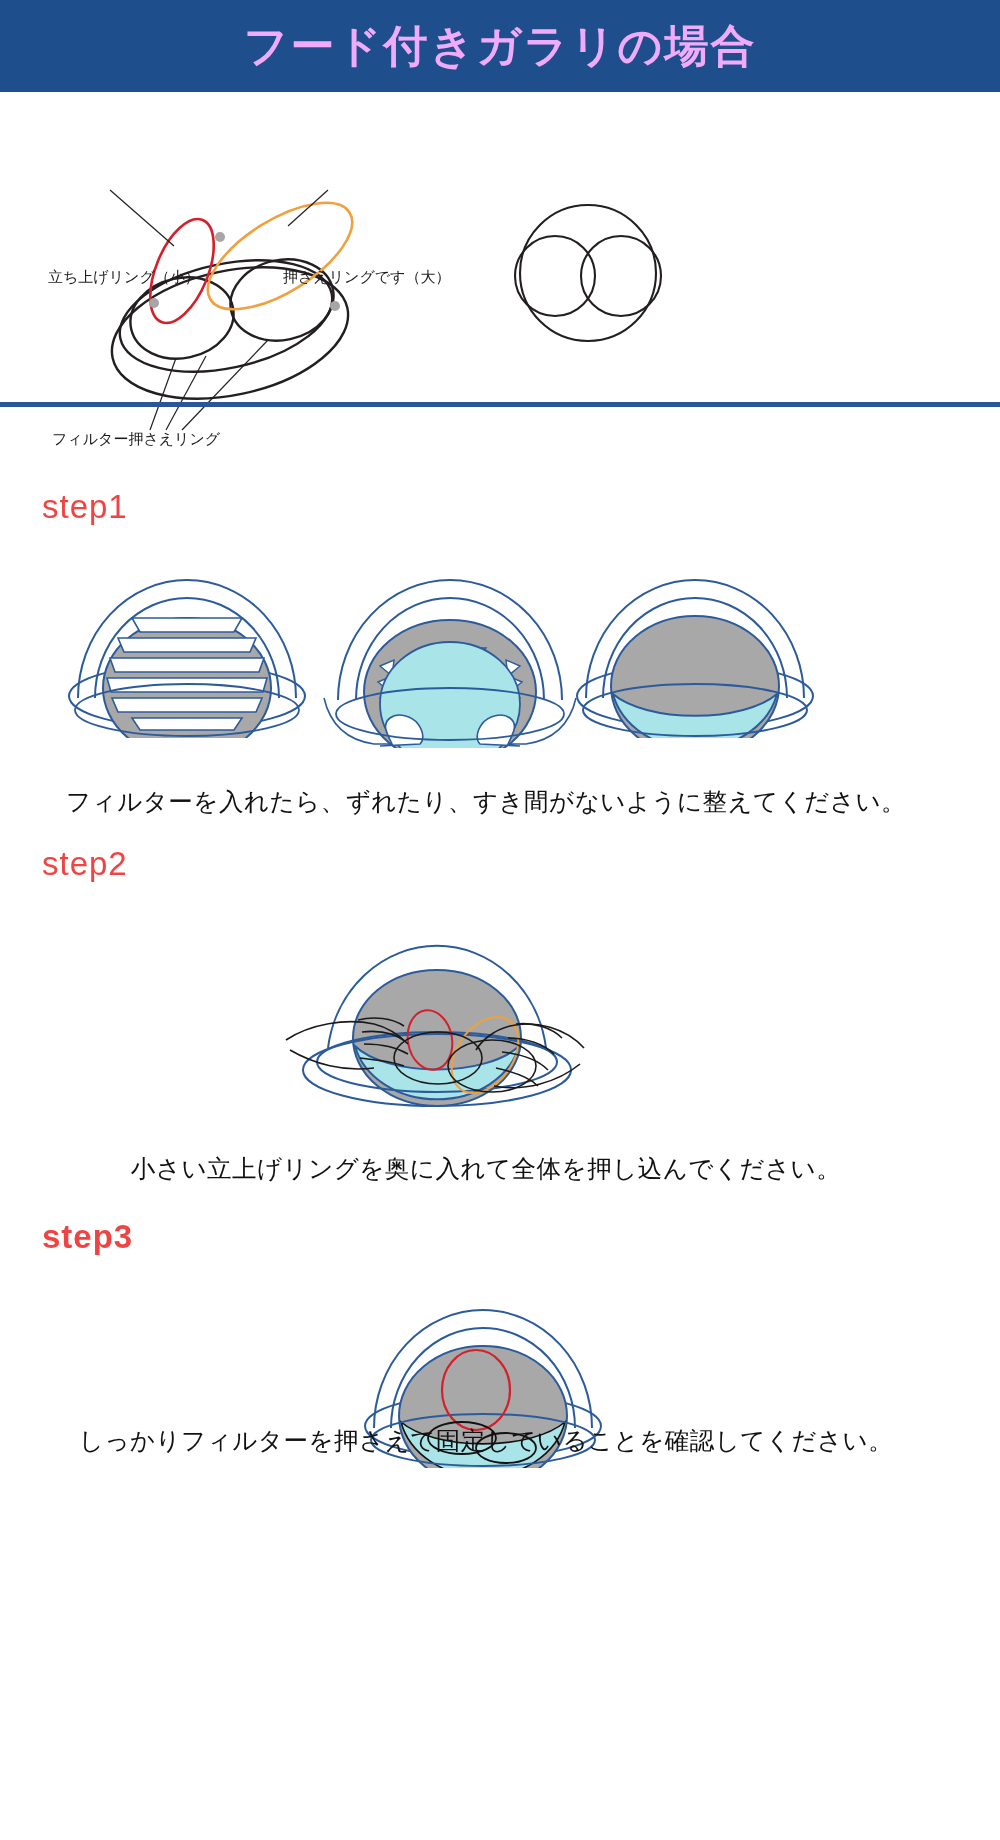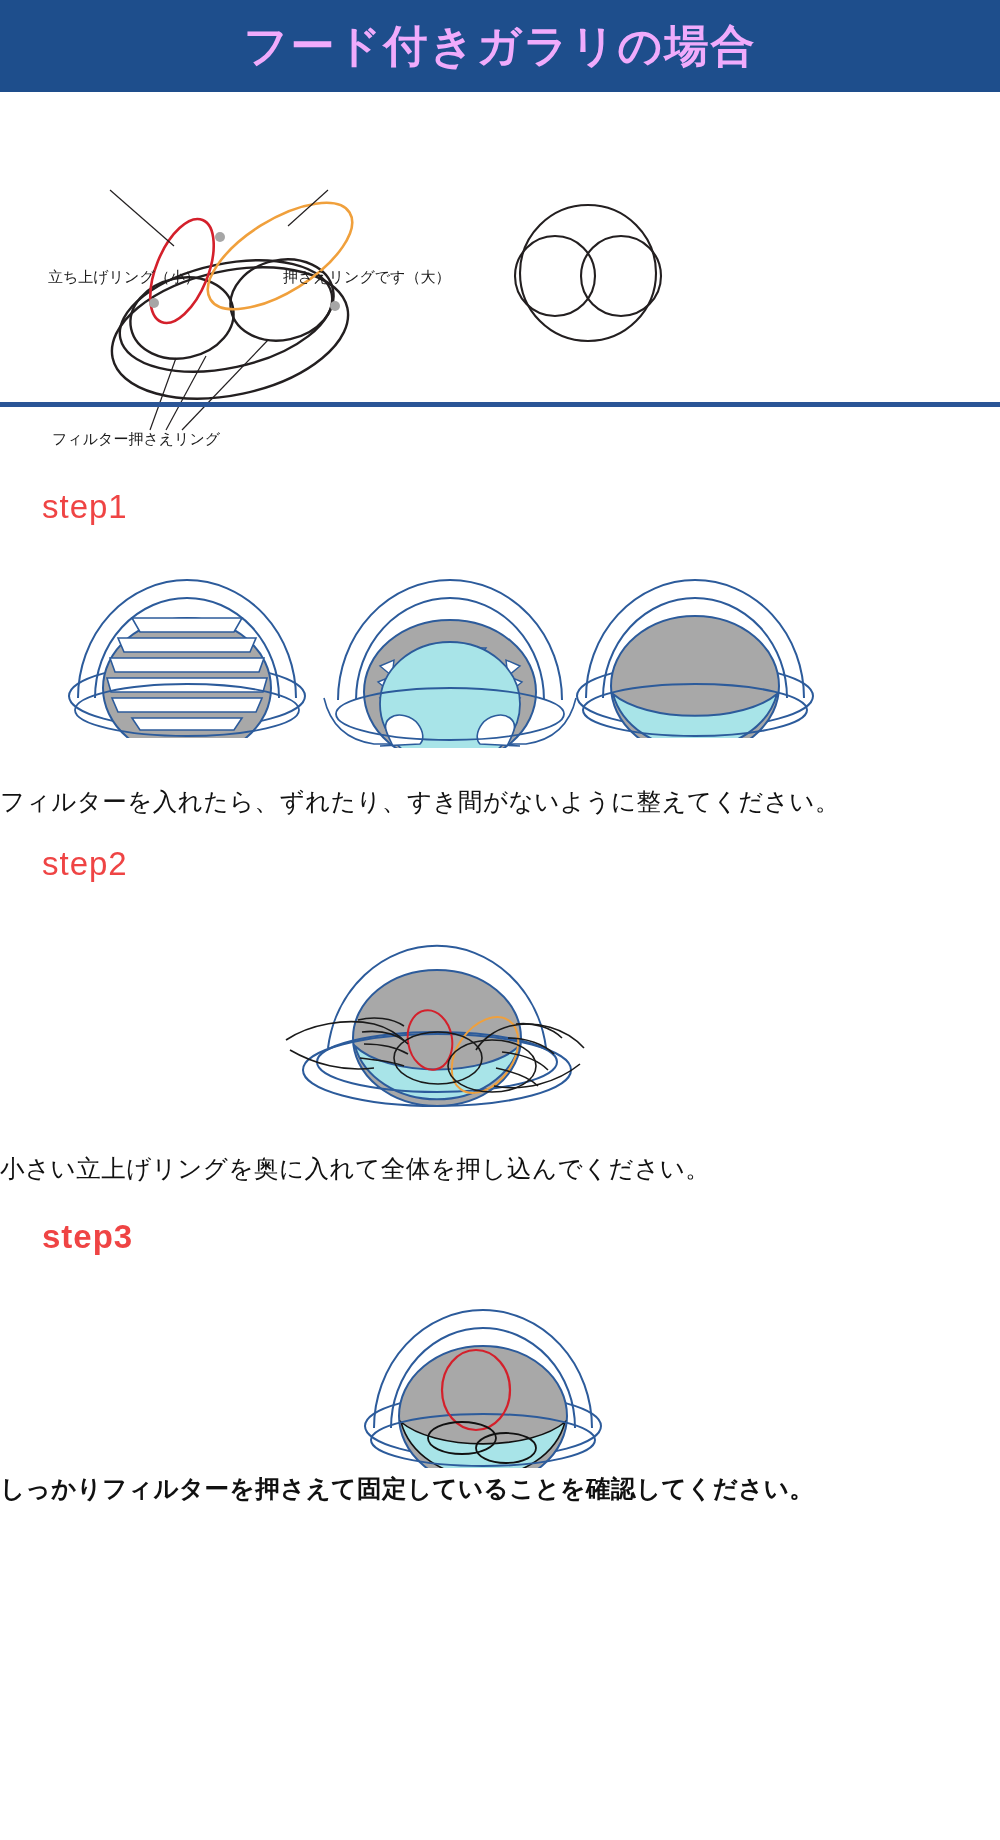--- a/index.html
+++ b/index.html
@@ -31,27 +31,27 @@
   .divider{position:absolute;left:0;top:402px;width:1000px;height:5px;background:#2a5596;}
   
   .step-label{
     position:absolute;left:42px;font-size:33px;color:#ef4444;letter-spacing:1px;
     font-family:"Liberation Sans","DejaVu Sans",sans-serif;font-weight:400;
   }
   .step1-label{top:488px;}
   .step2-label{top:845px;}
   .step3-label{top:1218px;font-weight:bold;}
   .caption{
-    position:absolute;width:972px;
+    position:absolute;width:972px;text-align:center;
     font-size:24.5px;color:#111;letter-spacing:0.5px;
     font-family:"DejaVu Sans","Liberation Sans",sans-serif;white-space:nowrap;
   }
   .cap1{top:785px;}
   .cap2{top:1152px;}
-  .cap3{top:1472px;font-weight:bold;}
+  .cap3{top:1424px;}
   svg{display:block;}
   .ill{position:absolute;}
 </style>
 </head>
 <body>
 
 <div class="header">
   <div class="header-title">フード付きガラリの場合</div>
 </div>
 

